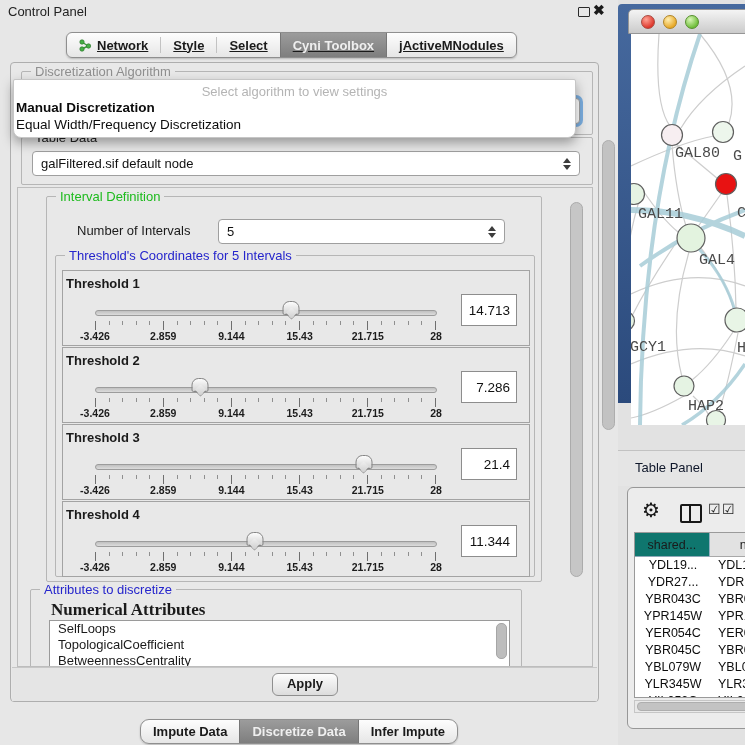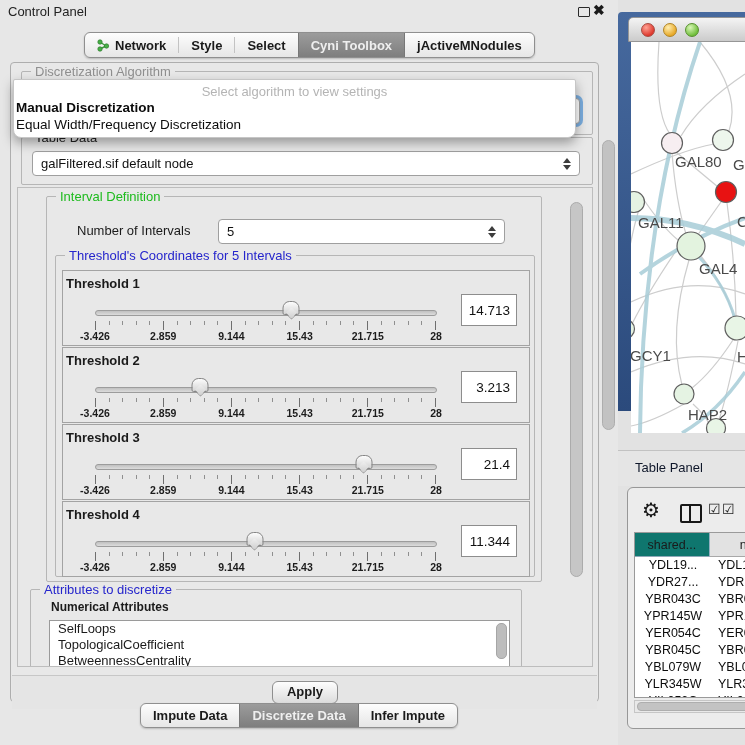--- a/index.html
+++ b/index.html
@@ -64,27 +64,27 @@
         background:repeating-linear-gradient(to right,#6f6f6f 0 1px,transparent 1px 68px);}
   .slabels{position:absolute;left:32px;top:59px;width:341px;height:12px;}
   .slabels span{position:absolute;transform:translateX(-50%);font-size:10.5px;font-weight:bold;color:#1c1c1c;white-space:nowrap;}
   .valbox{position:absolute;left:398px;top:23px;width:56px;height:32px;background:#fff;border:1px solid #8d8d8d;
           font-size:13.5px;color:#111;text-align:right;line-height:32px;padding-right:6px;box-sizing:border-box;}
 
   .listbox{position:absolute;background:#fff;border:1px solid #9a9a9a;overflow:hidden;font-size:13px;}
   .listbox .li{height:16px;line-height:16px;padding-left:8px;white-space:nowrap;}
   .list-vthumb{position:absolute;right:2px;top:2px;width:9px;height:34px;border-radius:5px;background:#bdbdbd;border:1px solid #a6a6a6;}
 
-  .applyband{position:absolute;left:1px;right:1px;top:604px;height:33px;background:#e5e5e5;border-top:1px solid #c7c7c7;margin-top:8px;}
+  .applyband{position:absolute;left:1px;right:1px;top:604px;height:33px;background:#e5e5e5;border-top:1px solid #c7c7c7;}
   .btn{position:absolute;left:260px;top:5px;width:64px;height:21px;border:1px solid #8f8f8f;border-radius:6px;
        background:linear-gradient(#fdfdfd,#dcdcdc);font-size:13px;font-weight:bold;text-align:center;line-height:20px;}
 
   
-  .netwin{position:absolute;left:618px;top:12px;width:127px;height:399px;
-          background:linear-gradient(#46699e,#2b4a7c);border-radius:4px 0 0 0;}
+  .netwin{position:absolute;left:618px;top:4px;width:127px;height:399px;
+          background:linear-gradient(#46699e,#2b4a7c);border-radius:4px 0 0 0;font-family:Liberation Mono, monospace;}
   .nettitle{position:absolute;left:10px;top:5px;right:-2px;height:25px;
             background:linear-gradient(#f4f4f4,#cbcbcb);border:1px solid #969696;border-radius:5px 0 0 0;
             display:flex;align-items:center;gap:8px;padding-left:12px;box-sizing:border-box;}
   .tl{width:12px;height:12px;border-radius:50%;}
   .tl.red{background:radial-gradient(circle at 35% 30%,#ffa294,#dd372c 72%);border:.5px solid #a84b42;}
   .tl.yel{background:radial-gradient(circle at 35% 30%,#ffeeb0,#e7a827 72%);border:.5px solid #b08424;}
   .tl.grn{background:radial-gradient(circle at 35% 30%,#d8f6b6,#6fbe3a 72%);border:.5px solid #568f2e;}
   .canvas{position:absolute;left:13px;top:30px;width:114px;height:391px;background:#fff;overflow:hidden;}
   .nlabel{position:absolute;font-size:15px;color:#4a4a4a;white-space:nowrap;}
 
@@ -116,21 +116,21 @@
 <div class="stage">
 
   <section class="cp">
 
     <div class="cp-titlebar">
       <span class="cp-title">Control Panel</span>
       <span class="float-ic"></span>
       <span class="close-ic">✖</span>
     </div>
 
-    <div class="seg" style="left:84px;top:32px;">
+    <div class="seg" style="left:66px;top:32px;text-decoration:underline;">
       <div class="tb">
         <svg class="neticon" width="13" height="13" viewBox="0 0 13 13">
           <line x1="3" y1="3" x2="9" y2="7" stroke="#3c9a3c" stroke-width="1.4"></line>
           <line x1="3" y1="10" x2="9" y2="7" stroke="#3c9a3c" stroke-width="1.4"></line>
           <circle cx="3" cy="3" r="2.2" fill="#46b046" stroke="#2e7a2e" stroke-width=".7"></circle>
           <circle cx="3" cy="10" r="2.2" fill="#46b046" stroke="#2e7a2e" stroke-width=".7"></circle>
           <circle cx="9.5" cy="7" r="2.2" fill="#46b046" stroke="#2e7a2e" stroke-width=".7"></circle>
         </svg>
         <span>Network</span>
       </div>
@@ -223,21 +223,21 @@
                   <div class="tmaj"></div>
                 </div>
               <div class="slabels">
                 <span style="left:0%;">-3.426</span>
                 <span style="left:20%;">2.859</span>
                 <span style="left:40%;">9.144</span>
                 <span style="left:60%;">15.43</span>
                 <span style="left:80%;">21.715</span>
                 <span style="left:100%;">28</span>
               </div>
-              <div class="valbox">3.213</div>
+              <div class="valbox">7.286</div>
             </div>
 
             <div class="thr" style="top:168px;">
               <div class="tlabel">Threshold 3</div>
               <div class="track"></div>
               <div class="thumbzone">
                   <div class="thumb" style="left: 79%;"></div>
                 </div>
               <div class="ticks">
                   <div class="tmin"></div>
@@ -272,40 +272,40 @@
                 <span style="left:80%;">21.715</span>
                 <span style="left:100%;">28</span>
               </div>
               <div class="valbox">11.344</div>
             </div>
           </div>
         </div>
 
         <div class="grp" style="left:12px;top:401px;width:490px;height:90px;">
           <span class="gtitle" style="color:#2525cc;">Attributes to discretize</span>
-          <div class="abs" style="left:20px;top:10px;font-size:12px;font-weight:bold;">Numerical Attributes</div>
+          <div class="abs" style="left:20px;top:10px;font-size:17px;font-weight:bold;font-family:Liberation Serif, serif;">Numerical Attributes</div>
           <div class="listbox" style="left:18px;top:30px;width:459px;height:46px;">
             <div class="li">SelfLoops</div>
             <div class="li">TopologicalCoefficient</div>
             <div class="li">BetweennessCentrality</div>
             <div class="list-vthumb"></div>
           </div>
         </div>
 
         <div class="vthumb-big"></div>
       </div>
 
       <div class="applyband">
         <div class="btn">Apply</div>
       </div>
     </div>
 
     <div class="outer-vthumb"></div>
 
-    <div class="seg" style="left:140px;top:703px;height:23px;">
+    <div class="seg" style="left:140px;top:719px;height:23px;border-radius:9px;">
       <div class="tb">
         <span>Impute Data</span>
       </div>
       <div class="tb sel">
         <span>Discretize Data</span>
       </div>
       <div class="tb">
         <span>Infer Impute</span>
       </div>
     </div>

